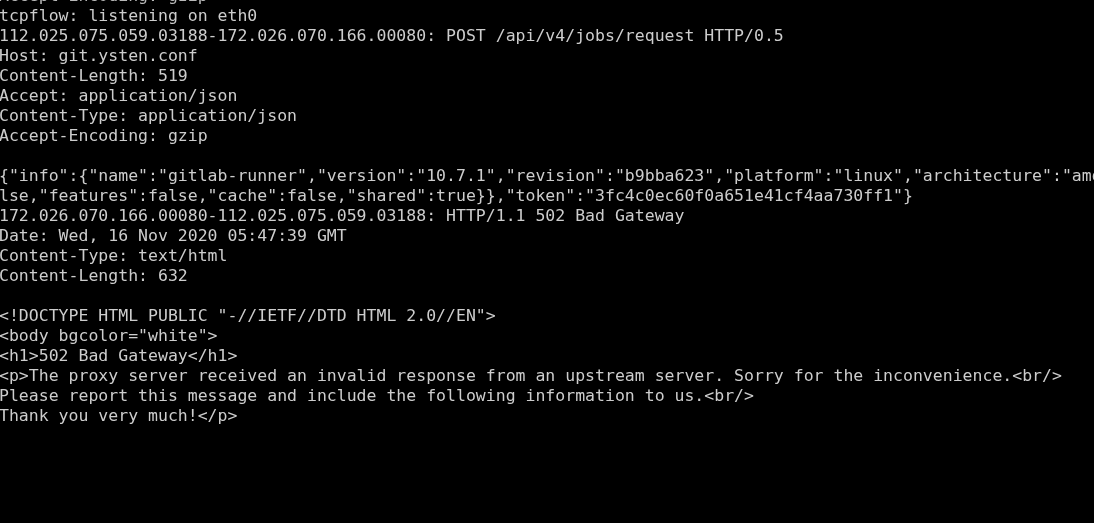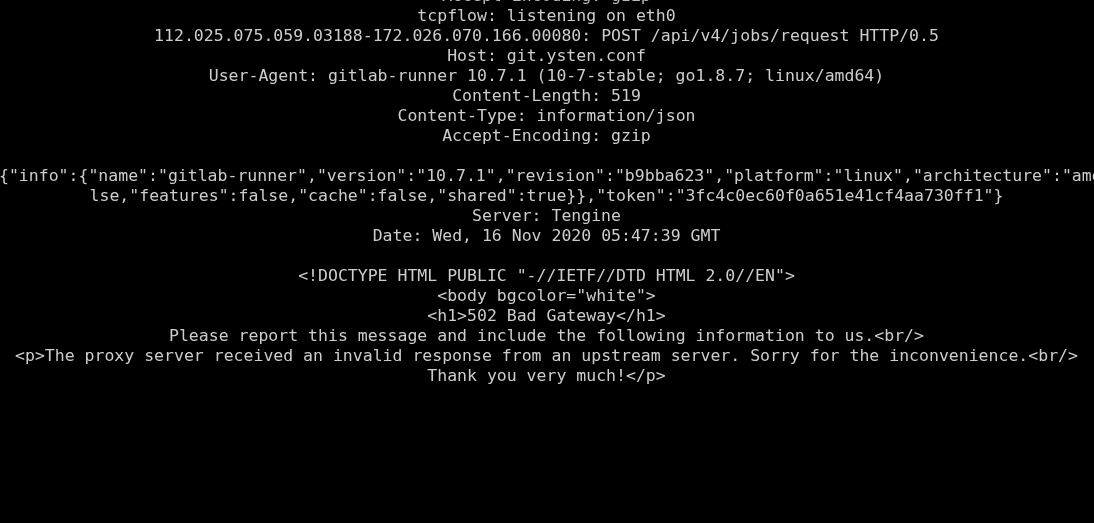--- a/index.html
+++ b/index.html
@@ -14,21 +14,20 @@
     overflow: hidden;
     font-family: "DejaVu Sans Mono", "Liberation Mono", monospace;
   }
 
   #terminal {
     position: relative;
     width: 1094px;
     height: 523px;
     background: #000000;
     overflow: hidden;
-    text-align: center;
   }
 
   
   #screen {
     position: absolute;
     left: -1px;
     top: -14px;
     width: 1100px;
   }
 
@@ -61,30 +60,32 @@
 </style>
 </head>
 <body>
 
 <div id="terminal">
   <div id="screen">
       <div class="line nowrap-clip clipped">Accept-Encoding: gzip</div>
       <div class="line nowrap-clip">tcpflow: listening on eth0</div>
       <div class="line nowrap-clip">112.025.075.059.03188-172.026.070.166.00080: POST /api/v4/jobs/request HTTP/0.5</div>
       <div class="line nowrap-clip">Host: git.ysten.conf</div>
-      <div class="line nowrap-clip">User-Agent: gitlab-runner 10.7.1 (10-7-stable; go1.8.7; linux/amd64)</div>
       <div class="line nowrap-clip">Content-Length: 519</div>
-      <div class="line nowrap-clip">Content-Type: information/json</div>
+      <div class="line nowrap-clip">Accept: application/json</div>
+      <div class="line nowrap-clip">Content-Type: application/json</div>
       <div class="line nowrap-clip">Accept-Encoding: gzip</div>
       <div class="line nowrap-clip blank"></div>
       <div class="line nowrap-clip">{"info":{"name":"gitlab-runner","version":"10.7.1","revision":"b9bba623","platform":"linux","architecture":"amd64"</div>
       <div class="line nowrap-clip">lse,"features":false,"cache":false,"shared":true}},"token":"3fc4c0ec60f0a651e41cf4aa730ff1"}</div>
-      <div class="line nowrap-clip">Server: Tengine</div>
+      <div class="line nowrap-clip">172.026.070.166.00080-112.025.075.059.03188: HTTP/1.1 502 Bad Gateway</div>
       <div class="line nowrap-clip">Date: Wed, 16 Nov 2020 05:47:39 GMT</div>
+      <div class="line nowrap-clip">Content-Type: text/html</div>
+      <div class="line nowrap-clip">Content-Length: 632</div>
       <div class="line nowrap-clip blank"></div>
       <div class="line nowrap-clip">&lt;!DOCTYPE HTML PUBLIC "-//IETF//DTD HTML 2.0//EN"&gt;</div>
       <div class="line nowrap-clip">&lt;body bgcolor="white"&gt;</div>
       <div class="line nowrap-clip">&lt;h1&gt;502 Bad Gateway&lt;/h1&gt;</div>
+      <div class="line nowrap-clip">&lt;p&gt;The proxy server received an invalid response from an upstream server. Sorry for the inconvenience.&lt;br/&gt;</div>
       <div class="line nowrap-clip">Please report this message and include the following information to us.&lt;br/&gt;</div>
-      <div class="line nowrap-clip">&lt;p&gt;The proxy server received an invalid response from an upstream server. Sorry for the inconvenience.&lt;br/&gt;</div>
       <div class="line nowrap-clip">Thank you very much!&lt;/p&gt;</div>
     </div>
 </div>
 
 </body></html>

